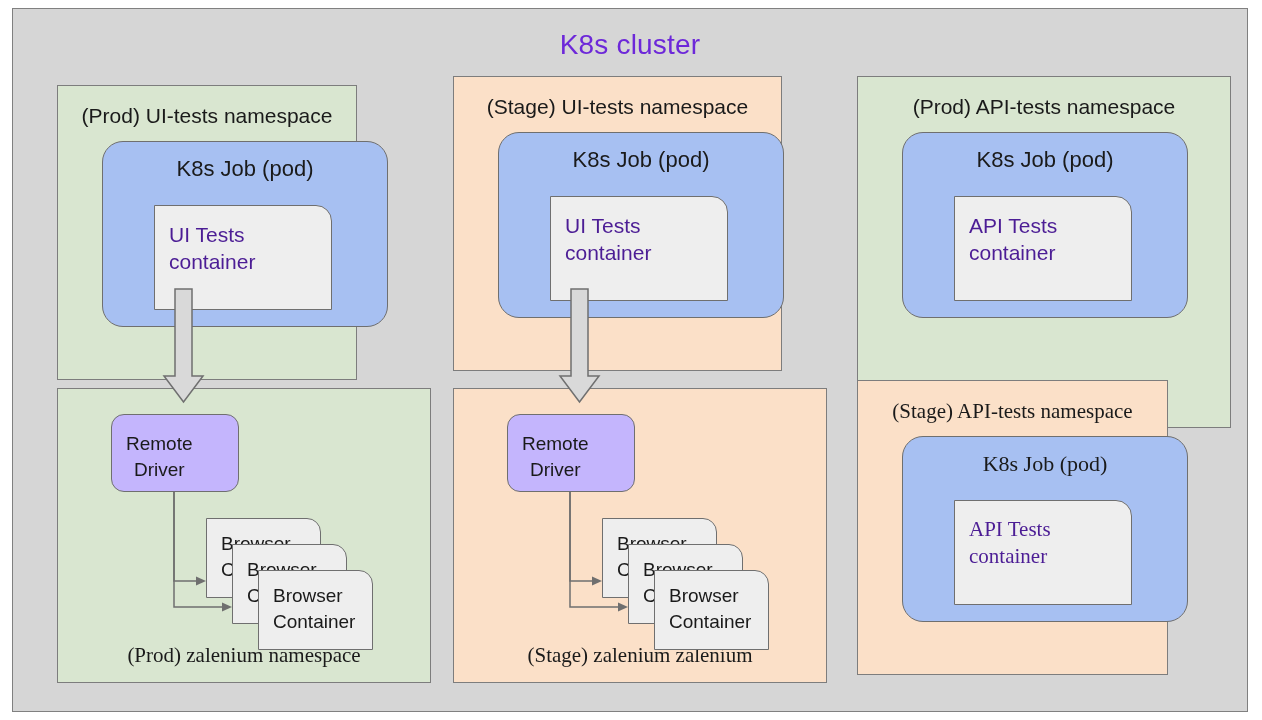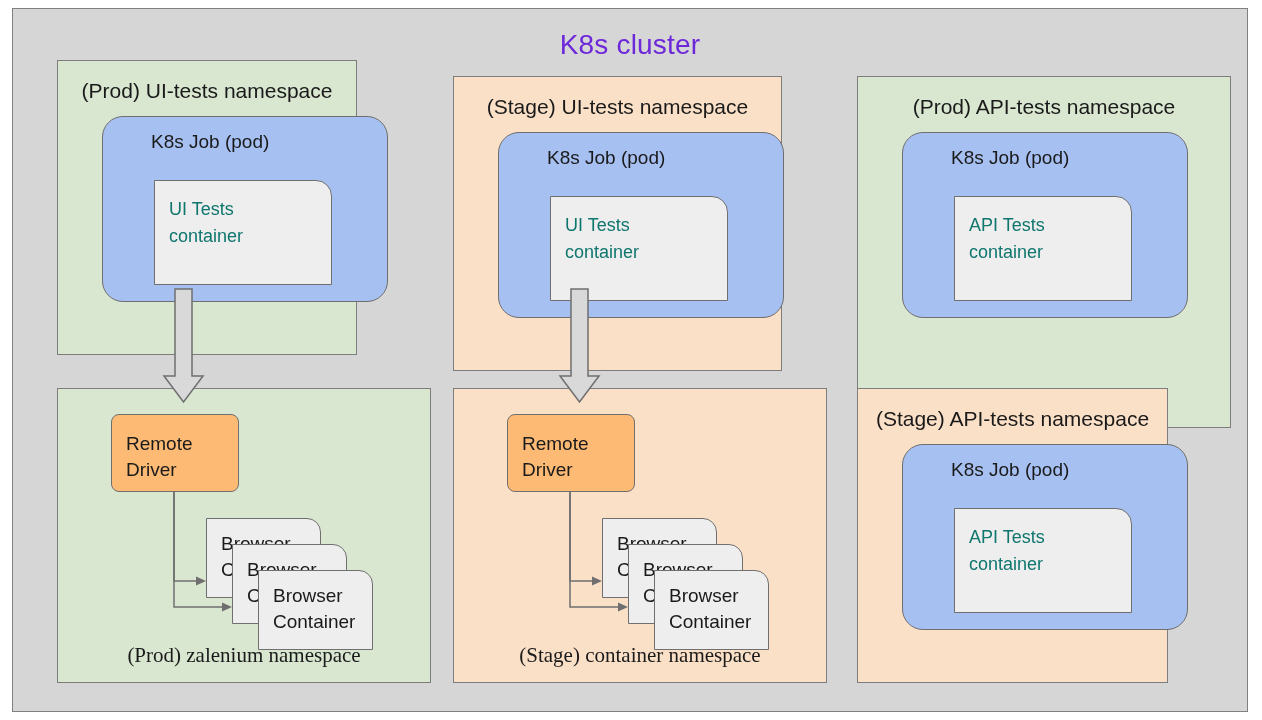--- a/index.html
+++ b/index.html
@@ -65,52 +65,52 @@
     box-sizing: border-box;
     background: #a7c0f2;
     border: 1.5px solid #6f6f6f;
     border-radius: 21px;
   }
   .pod-title {
     position: absolute;
     left: 0;
     top: 14px;
     width: 100%;
-    text-align: left;
-    font-size: 19px;
+    text-align: center;
+    font-size: 22px;
     color: #1a1a1a;
     white-space: nowrap;
-    margin-left: 48px;
   }
 
   
   .ctr {
     position: absolute;
     box-sizing: border-box;
     background: #eeeeee;
     border: 1.5px solid #6f6f6f;
     border-radius: 0 16px 0 0;
   }
   .ctr-label {
     position: absolute;
     left: 14px;
     top: 15px;
-    font-size: 18px;
+    font-size: 21px;
     line-height: 27px;
-    color: #0f766e;
+    color: #4c1d95;
     white-space: pre-line;
   }
 
   
   .driver {
     position: absolute;
     box-sizing: border-box;
-    background: #fdba74;
-    border: 1.5px solid #6f6f6f;
-    border-radius: 8px;
+    background: #c4b5fd;
+    border: 1.5px solid #6f6f6f;
+    border-radius: 13px;
+    text-align: center;
   }
   .driver-label {
     position: absolute;
     left: 14px;
     top: 16px;
     font-size: 19px;
     line-height: 26px;
     color: #1a1a1a;
     white-space: pre-line;
   }
@@ -146,21 +146,21 @@
 </style>
 </head>
 <body>
 
 <div id="canvas">
 
   <div class="cluster">
     <div class="cluster-title">K8s cluster</div>
   </div>
 
-  <div class="ns green" style="left:57px; top:60px; width:300px; height:295px;">
+  <div class="ns green" style="left:57px; top:85px; width:300px; height:295px;">
     <div class="ns-title top">(Prod) UI-tests namespace</div>
     <div class="pod" style="left:44px; top:55px; width:286px; height:186px;">
       <div class="pod-title">K8s Job (pod)</div>
       <div class="ctr" style="left:51px; top:63px; width:178px; height:105px;">
         <div class="ctr-label">UI Tests
 container</div>
       </div>
     </div>
   </div>
 
@@ -200,40 +200,40 @@
       <div class="bcard-label">Browser
 Container</div>
     </div>
     <div class="bcard" style="left:200px; top:181px; width:115px; height:80px;">
       <div class="bcard-label">Browser
 Container</div>
     </div>
   </div>
 
   <div class="ns orange" style="left:453px; top:388px; width:374px; height:295px;">
-    <div class="ns-title bottom">(Stage) container namespace</div>
+    <div class="ns-title bottom">(Stage) zalenium zalenium</div>
     <div class="driver" style="left:53px; top:25px; width:128px; height:78px;">
       <div class="driver-label">Remote
 Driver</div>
     </div>
     <div class="bcard" style="left:148px; top:129px; width:115px; height:80px;">
       <div class="bcard-label">Browser
 Container</div>
     </div>
     <div class="bcard" style="left:174px; top:155px; width:115px; height:80px;">
       <div class="bcard-label">Browser
 Container</div>
     </div>
     <div class="bcard" style="left:200px; top:181px; width:115px; height:80px;">
       <div class="bcard-label">Browser
 Container</div>
     </div>
   </div>
 
-  <div class="ns orange" style="left:857px; top:388px; width:311px; height:295px;">
+  <div class="ns orange" style="left:857px; top:380px; width:311px; height:295px;font-family:Liberation Serif, serif;">
     <div class="ns-title top">(Stage) API-tests namespace</div>
     <div class="pod" style="left:44px; top:55px; width:286px; height:186px;">
       <div class="pod-title">K8s Job (pod)</div>
       <div class="ctr" style="left:51px; top:63px; width:178px; height:105px;">
         <div class="ctr-label">API Tests
 container</div>
       </div>
     </div>
   </div>
 

